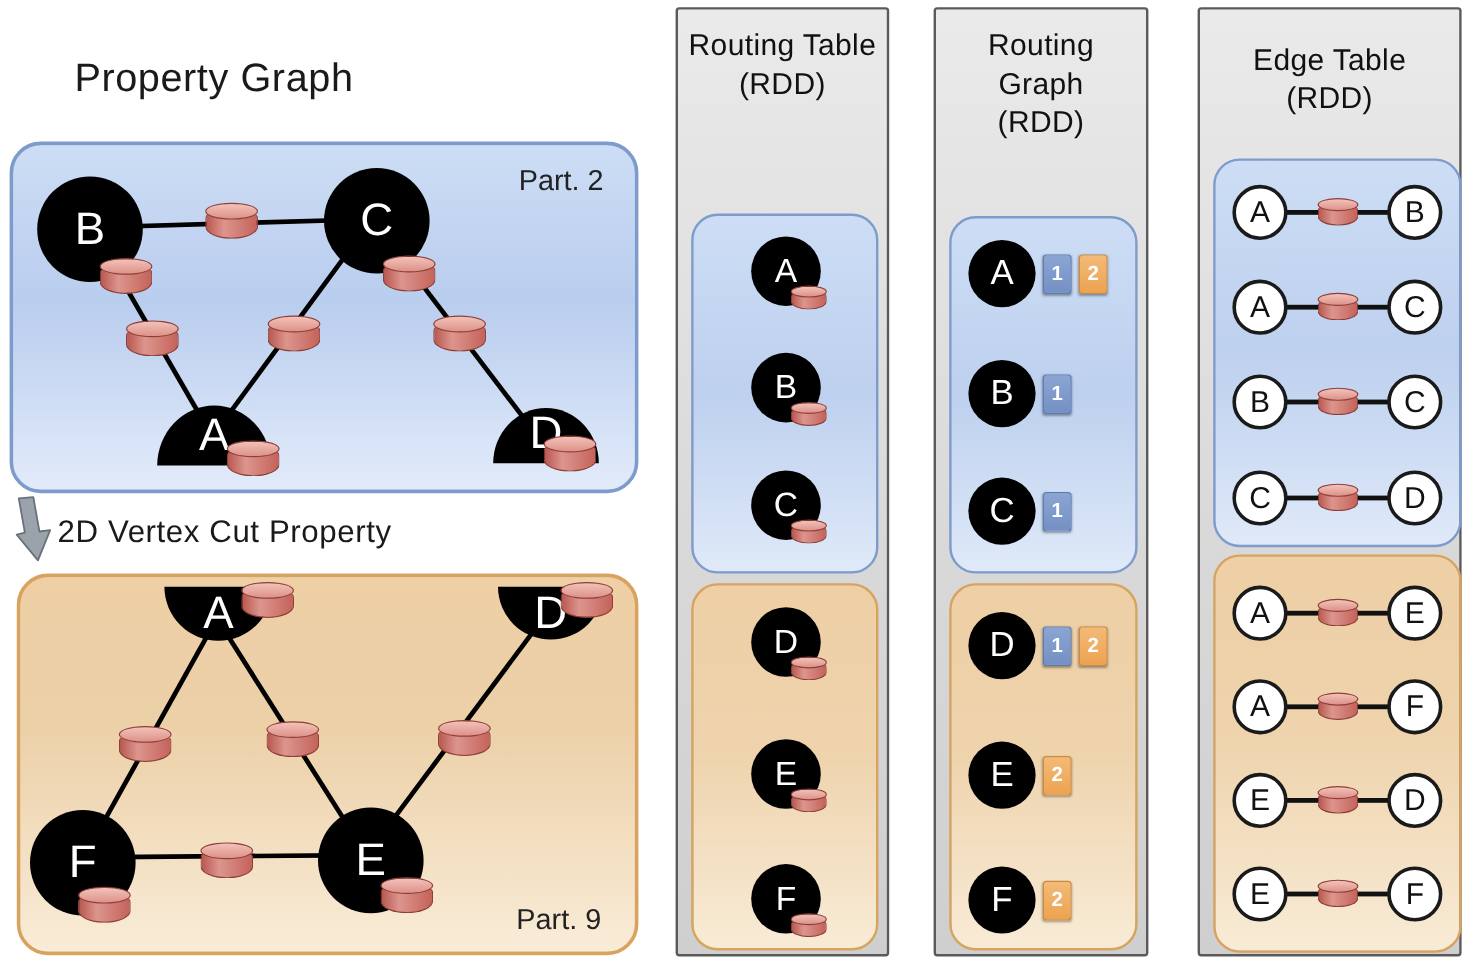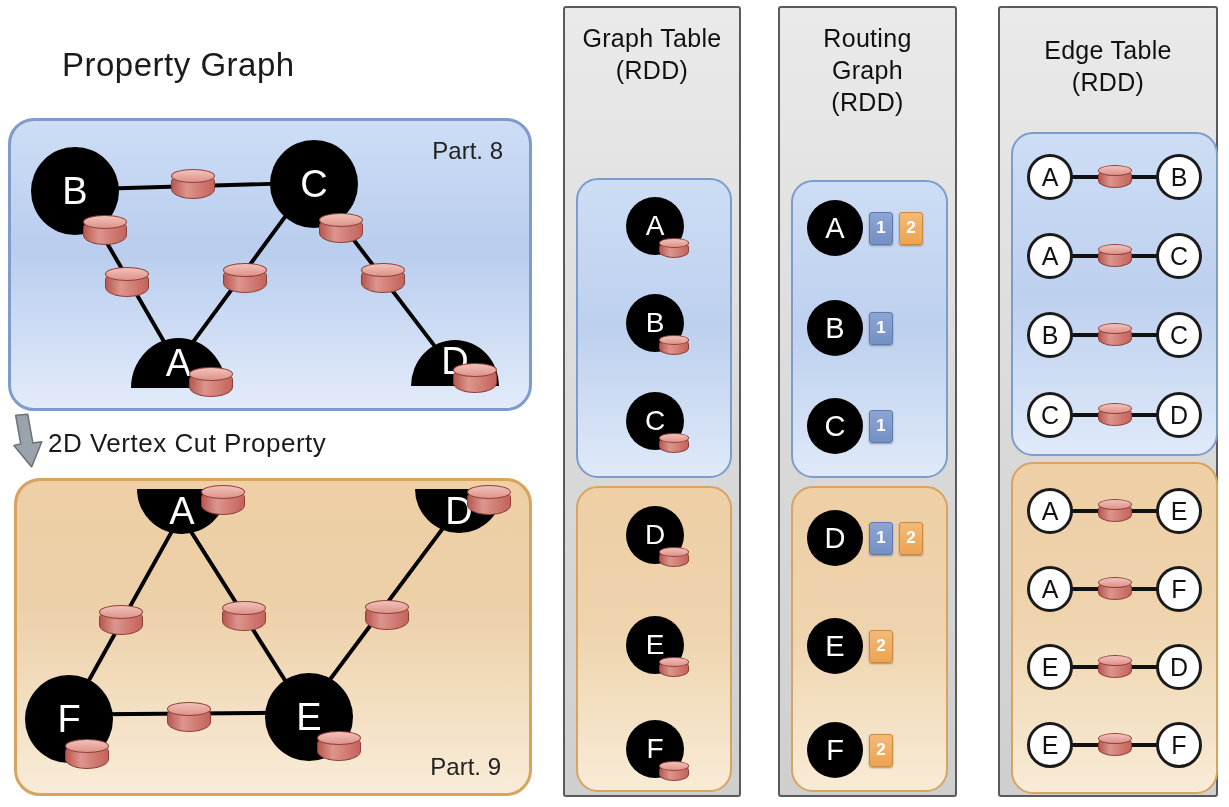--- a/index.html
+++ b/index.html
@@ -105,21 +105,21 @@
 
     <span class="cyl cyl-l" style="left:160px;top:48px;"></span>
     <span class="cyl cyl-l" style="left:72px;top:94px;"></span>
     <span class="cyl cyl-l" style="left:308px;top:92px;"></span>
     <span class="cyl cyl-l" style="left:94px;top:146px;"></span>
     <span class="cyl cyl-l" style="left:212px;top:142px;"></span>
     <span class="cyl cyl-l" style="left:350px;top:142px;"></span>
     <span class="cyl cyl-l" style="left:178px;top:246px;"></span>
     <span class="cyl cyl-l" style="left:442px;top:242px;"></span>
 
-    <div class="part-label" style="right:26px;top:16px;">Part. 8</div>
+    <div class="part-label" style="right:26px;top:16px;">Part. 2</div>
   </div>
 
   <svg class="pencil" viewBox="0 0 34 56">
     <polygon points="11,1 23,3 21,32 30,33 14,55 2,30 9,30" fill="#9aa2ab" stroke="#6b7179" stroke-width="1.5" stroke-linejoin="round"></polygon>
   </svg>
   <div class="cut-label">2D Vertex Cut Property</div>
 
   <div class="part-box part2">
     <svg class="edges-svg" viewBox="0 0 518 318">
       <line x1="165" y1="35" x2="52" y2="238" stroke="#000" stroke-width="4"></line>
@@ -147,21 +147,21 @@
     <span class="cyl cyl-l" style="left:348px;top:119px;"></span>
     <span class="cyl cyl-l" style="left:150px;top:221px;"></span>
     <span class="cyl cyl-l" style="left:48px;top:258px;"></span>
     <span class="cyl cyl-l" style="left:300px;top:250px;"></span>
 
     <div class="part-label" style="right:28px;bottom:12px;">Part. 9</div>
   </div>
 
   <div class="panel" style="left:563px;width:178px;">
     <div class="panel-title" style="top:14px;">
-      <div>Graph Table</div>
+      <div>Routing Table</div>
       <div>(RDD)</div>
     </div>
     <div class="inner-box inner-blue" style="left:11px;top:170px;width:156px;height:300px;">
       <div class="vt-item" style="left:48px;top:17px;">
         <div class="bvertex">
             <span>A</span>
           </div>
         <span class="cyl cyl-s"></span>
       </div>
       <div class="vt-item" style="left:48px;top:114px;">

